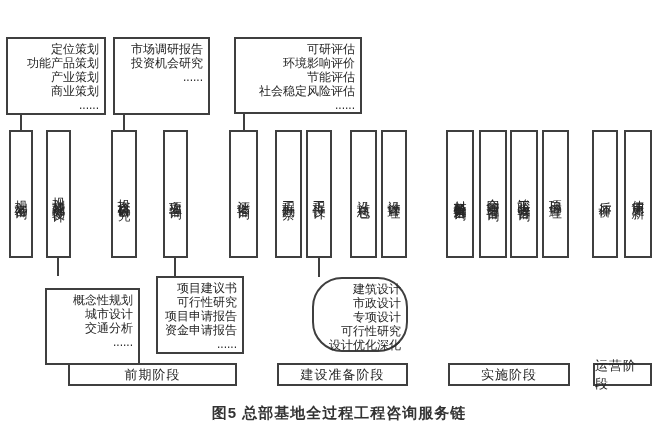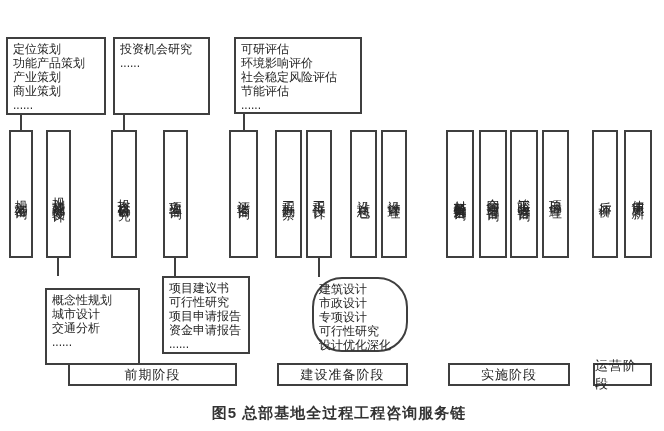--- a/index.html
+++ b/index.html
@@ -14,21 +14,21 @@
   }
   .box{
     position:absolute;
     border:2px solid #3f3f3f;
     background:#ffffff;
   }
   .txtbox{
     padding:3px 5px;
     font-size:12px;
     line-height:14px;
-    text-align:left;
+    text-align:right;
     color:#262626;
   }
   .txtbox .ln{white-space:nowrap;}
   .vbox{
     position:absolute;
     top:130px;height:128px;
     border:2px solid #3f3f3f;
     background:#fff;
     display:flex;
     align-items:center;
@@ -76,29 +76,30 @@
 
   <div class="box txtbox" style="left:6px;top:37px;width:100px;height:78px;">
     <div class="ln">定位策划</div>
     <div class="ln">功能产品策划</div>
     <div class="ln">产业策划</div>
     <div class="ln">商业策划</div>
     <div class="ln">......</div>
   </div>
 
   <div class="box txtbox" style="left:113px;top:37px;width:97px;height:78px;">
+    <div class="ln">市场调研报告</div>
     <div class="ln">投资机会研究</div>
     <div class="ln">......</div>
   </div>
 
   <div class="box txtbox" style="left:234px;top:37px;width:128px;height:77px;">
     <div class="ln">可研评估</div>
     <div class="ln">环境影响评价</div>
+    <div class="ln">节能评估</div>
     <div class="ln">社会稳定风险评估</div>
-    <div class="ln">节能评估</div>
     <div class="ln">......</div>
   </div>
 
   <div class="conn" style="left:20px;top:115px;height:15px;"></div>
   <div class="conn" style="left:123px;top:115px;height:15px;"></div>
   <div class="conn" style="left:243px;top:114px;height:16px;"></div>
 
   <div class="vbox" style="left:9px;width:24px;">
     <span class="vtext">规划咨询</span>
   </div>
@@ -149,21 +150,21 @@
   <div class="conn" style="left:174px;top:258px;height:18px;"></div>
   <div class="conn" style="left:318px;top:258px;height:19px;"></div>
 
   <div class="box txtbox" style="left:45px;top:276px;width:95px;height:77px;margin-top:12px;">
     <div class="ln">概念性规划</div>
     <div class="ln">城市设计</div>
     <div class="ln">交通分析</div>
     <div class="ln">......</div>
   </div>
 
-  <div class="box txtbox" style="left:162px;top:276px;width:88px;height:78px;">
+  <div class="box txtbox" style="left:156px;top:276px;width:88px;height:78px;">
     <div class="ln">项目建议书</div>
     <div class="ln">可行性研究</div>
     <div class="ln">项目申请报告</div>
     <div class="ln">资金申请报告</div>
     <div class="ln">......</div>
   </div>
 
   <div class="box txtbox" style="left:312px;top:277px;width:96px;height:75px;border-radius:30px;">
     <div class="ln">建筑设计</div>
     <div class="ln">市政设计</div>

